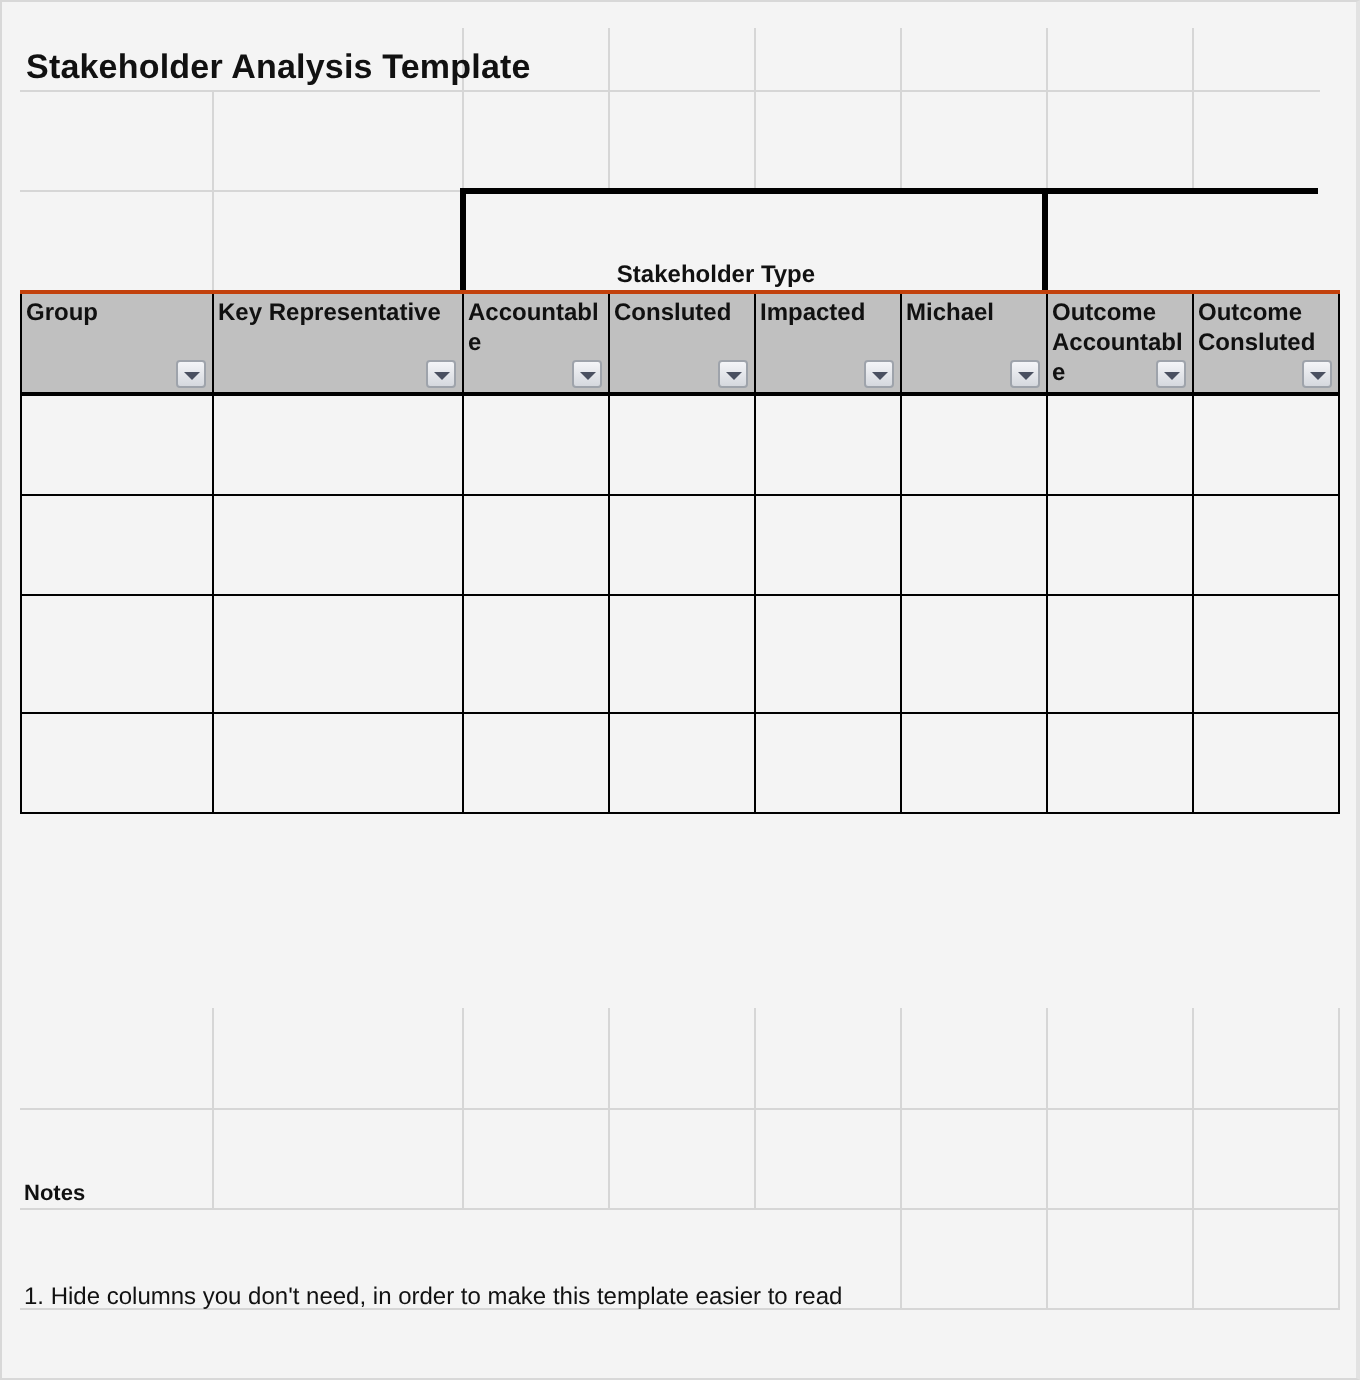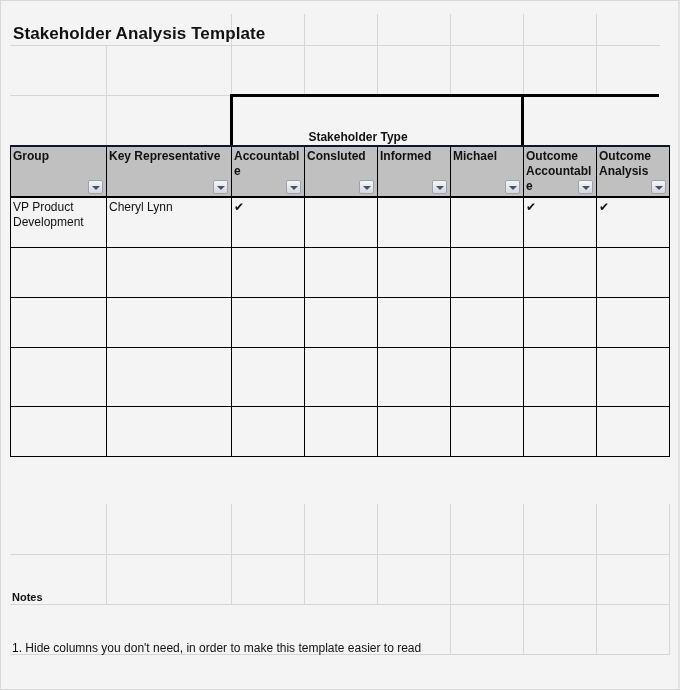--- a/index.html
+++ b/index.html
@@ -7,21 +7,21 @@
   body { position: relative; font-family: "Liberation Sans", sans-serif; color: #111; }
   .frame { position: absolute; left: 0; top: 0; width: 680px; height: 690px; border: 1px solid #d8d8d8; border-right: 2px solid #e2e2e2; }
   .gl-v { position: absolute; width: 1px; background: #d6d6d6; }
   .gl-h { position: absolute; height: 1px; background: #d6d6d6; }
   .title { position: absolute; left: 13px; top: 24px; font-size: 17px; font-weight: bold; letter-spacing: 0.1px; }
   .stype-box { position: absolute; left: 230px; top: 94px; width: 294px; height: 52px; border-left: 3px solid #000; border-top: 3px solid #000; border-right: 3px solid #000; }
   .stype-box2 { position: absolute; left: 521px; top: 94px; width: 138px; height: 52px; border-top: 3px solid #000; }
   .stype-label { position: absolute; left: 230px; width: 256px; top: 130px; text-align: center; font-size: 12px; font-weight: bold; }
   table.grid { position: absolute; left: 10px; top: 145px; border-collapse: collapse; table-layout: fixed; }
   table.grid th, table.grid td { border: 1px solid #000; vertical-align: top; font-size: 12px; padding: 2px 2px; position: relative; }
-  table.grid th { background: #c0c0c0; font-weight: bold; text-align: left; height: 50px; line-height: 15px; border-top: 2px solid #0f172a; border-bottom: 2px solid #000; }
+  table.grid th { background: #c0c0c0; font-weight: bold; text-align: left; height: 50px; line-height: 15px; border-top: 2px solid #c2410c; border-bottom: 2px solid #000; }
   table.grid td { height: 50px; line-height: 15px; }
   table.grid tr.tall td { height: 59px; }
   .dd { position: absolute; right: 3px; bottom: 2px; width: 15px; height: 14px; background: linear-gradient(#f4f5f8, #d5d8de); border: 1px solid #9ea3ab; border-radius: 2px; }
   .dd::after { content: ""; position: absolute; left: 3px; top: 5px; border-left: 4px solid transparent; border-right: 4px solid transparent; border-top: 4px solid #4a5060; }
   .check { font-size: 10px; padding-left: 4px; }
   .notes { position: absolute; left: 12px; top: 591px; font-size: 11px; font-weight: bold; }
   .note-line { position: absolute; left: 12px; top: 641px; font-size: 12px; }
 </style>
 </head>
 <body>
@@ -66,37 +66,27 @@
       <col style="width:73px">
       <col style="width:73px">
       <col style="width:73px">
   </colgroup>
   <thead>
     <tr>
       <th><span>Group</span><span class="dd"></span></th>
       <th><span>Key Representative</span><span class="dd"></span></th>
       <th><span>Accountabl e</span><span class="dd"></span></th>
       <th><span>Consluted</span><span class="dd"></span></th>
-      <th><span>Informed</span><span class="dd"></span></th>
+      <th><span>Impacted</span><span class="dd"></span></th>
       <th><span>Michael</span><span class="dd"></span></th>
       <th><span>Outcome Accountabl e</span><span class="dd"></span></th>
-      <th><span>Outcome Analysis</span><span class="dd"></span></th>
+      <th><span>Outcome Consluted</span><span class="dd"></span></th>
     </tr>
   </thead>
   <tbody>
-    <tr>
-      <td>VP Product Development</td>
-      <td>Cheryl Lynn</td>
-      <td class="check">✔</td>
-      <td class="check"></td>
-      <td class="check"></td>
-      <td class="check"></td>
-      <td class="check">✔</td>
-      <td class="check">✔</td>
-    </tr>
     <tr>
       <td></td>
       <td></td>
       <td></td>
       <td></td>
       <td></td>
       <td></td>
       <td></td>
       <td></td>
     </tr>

